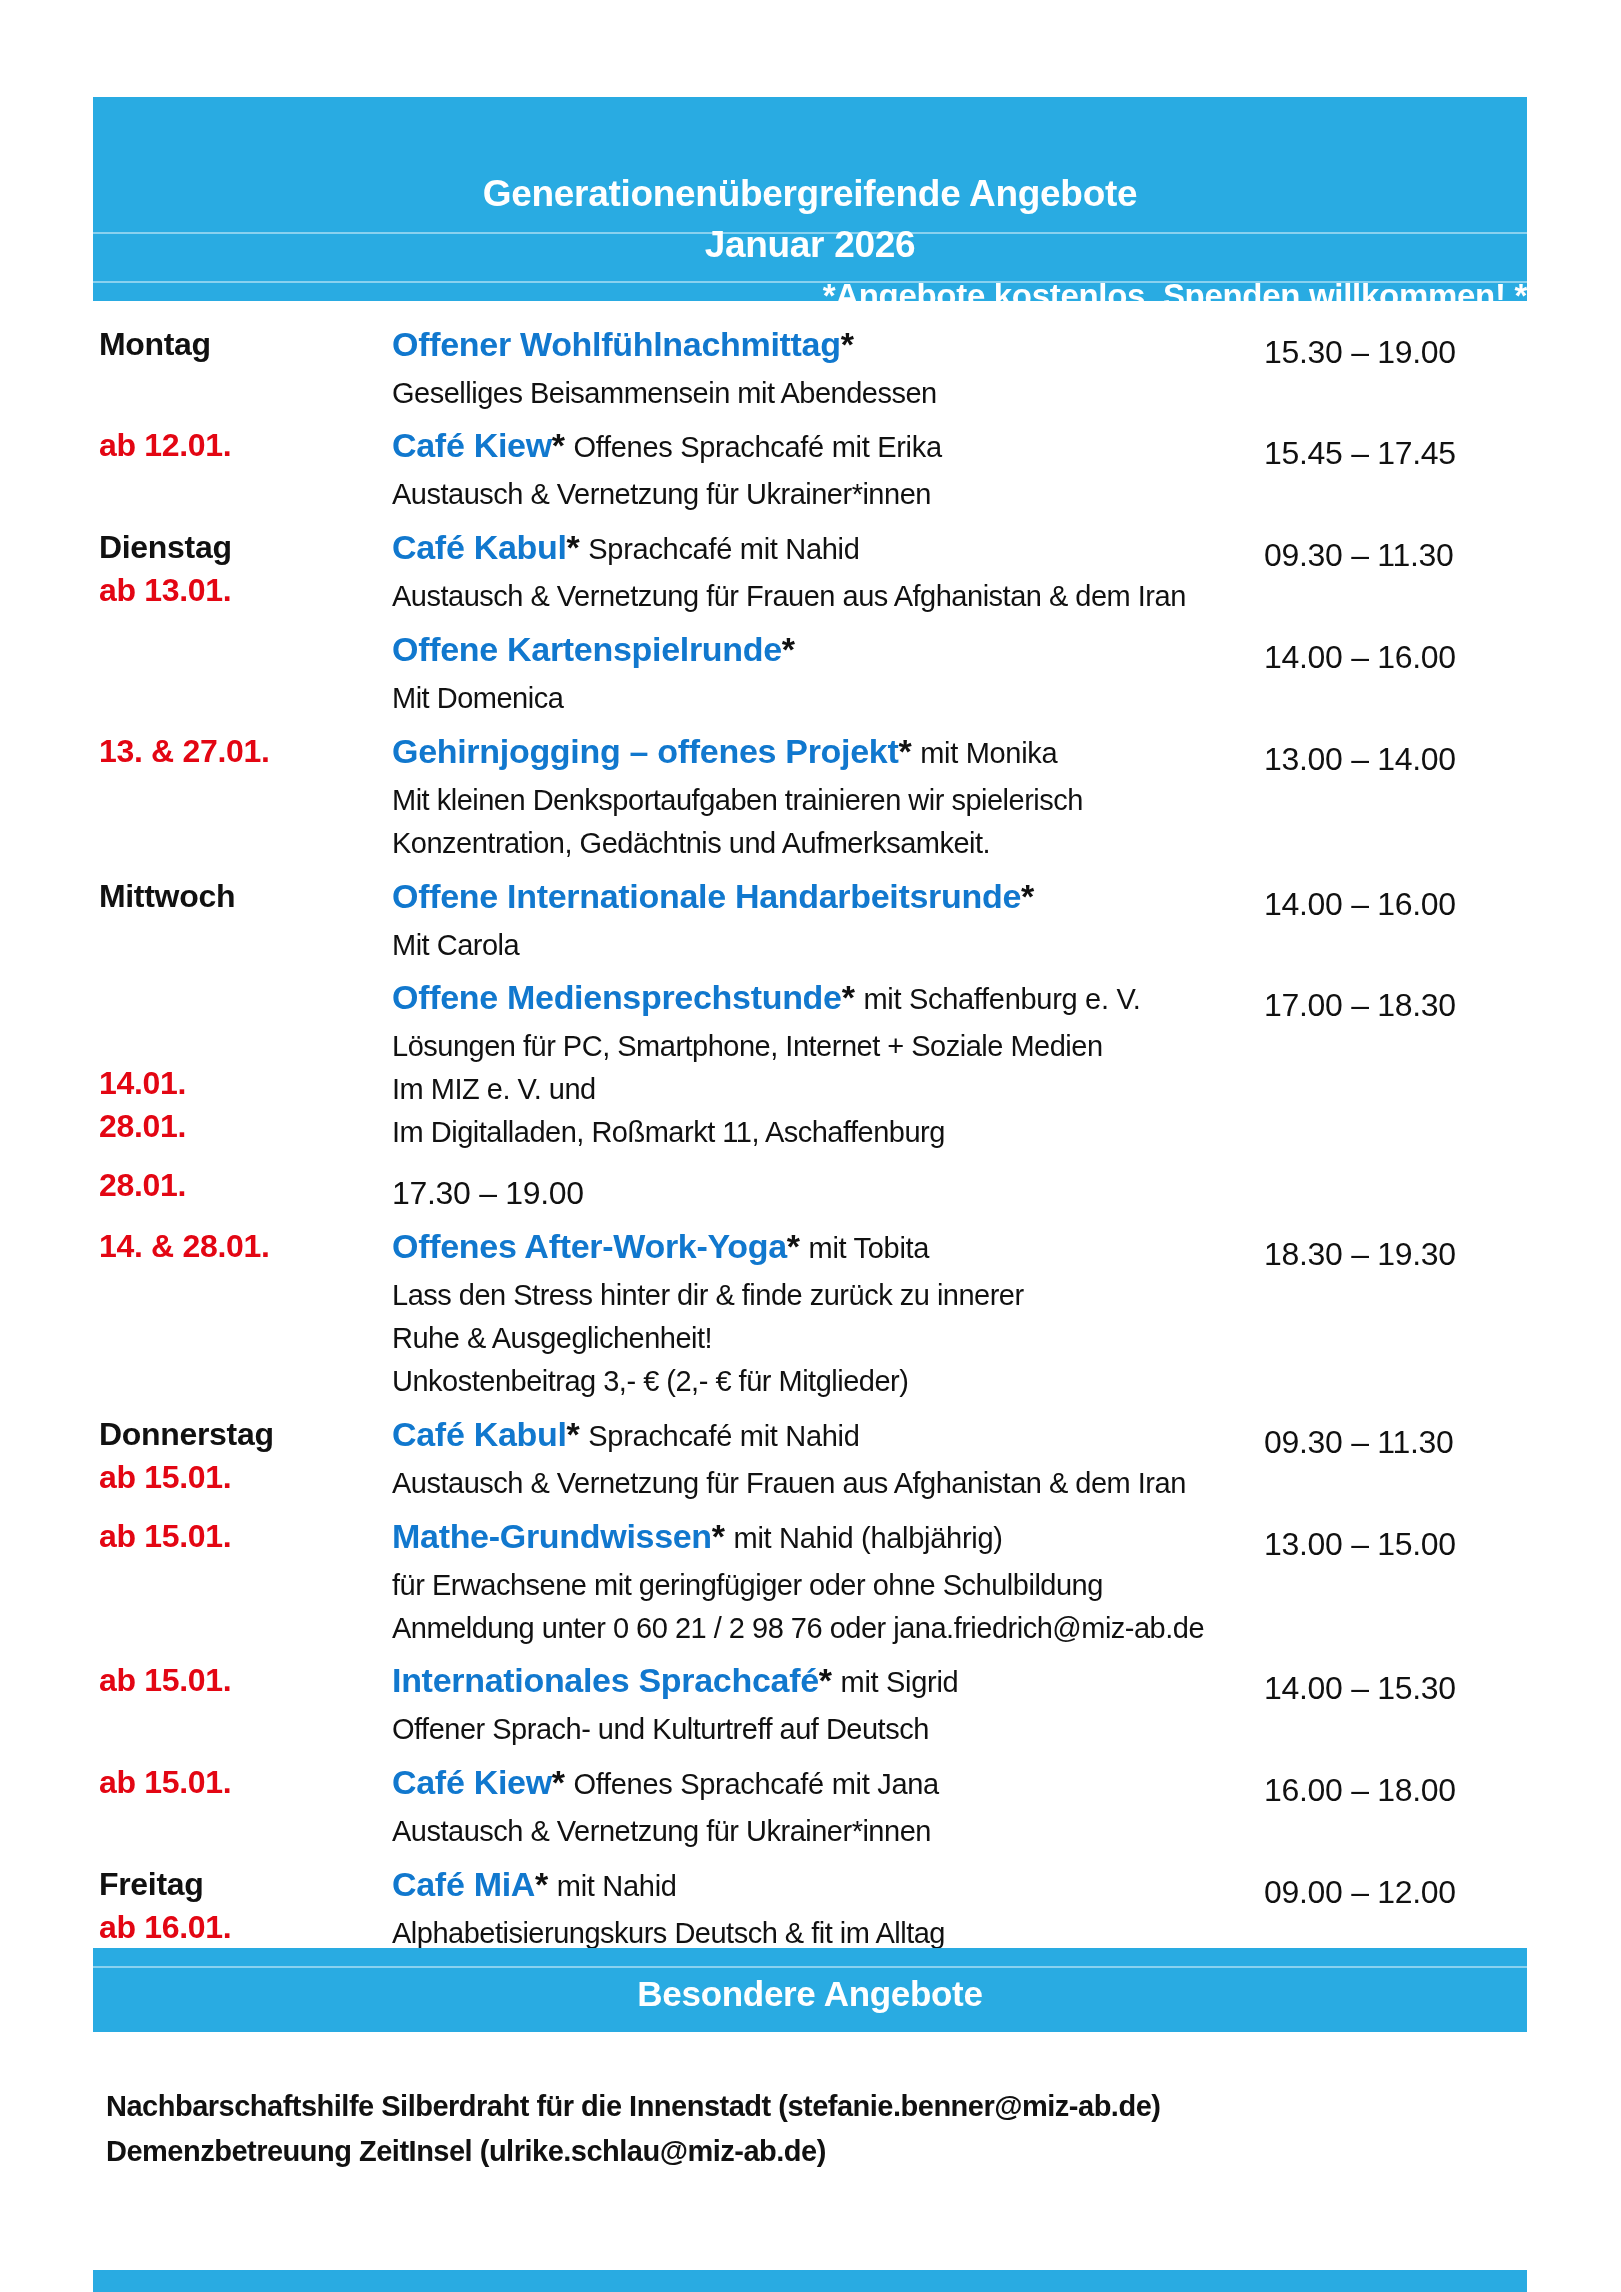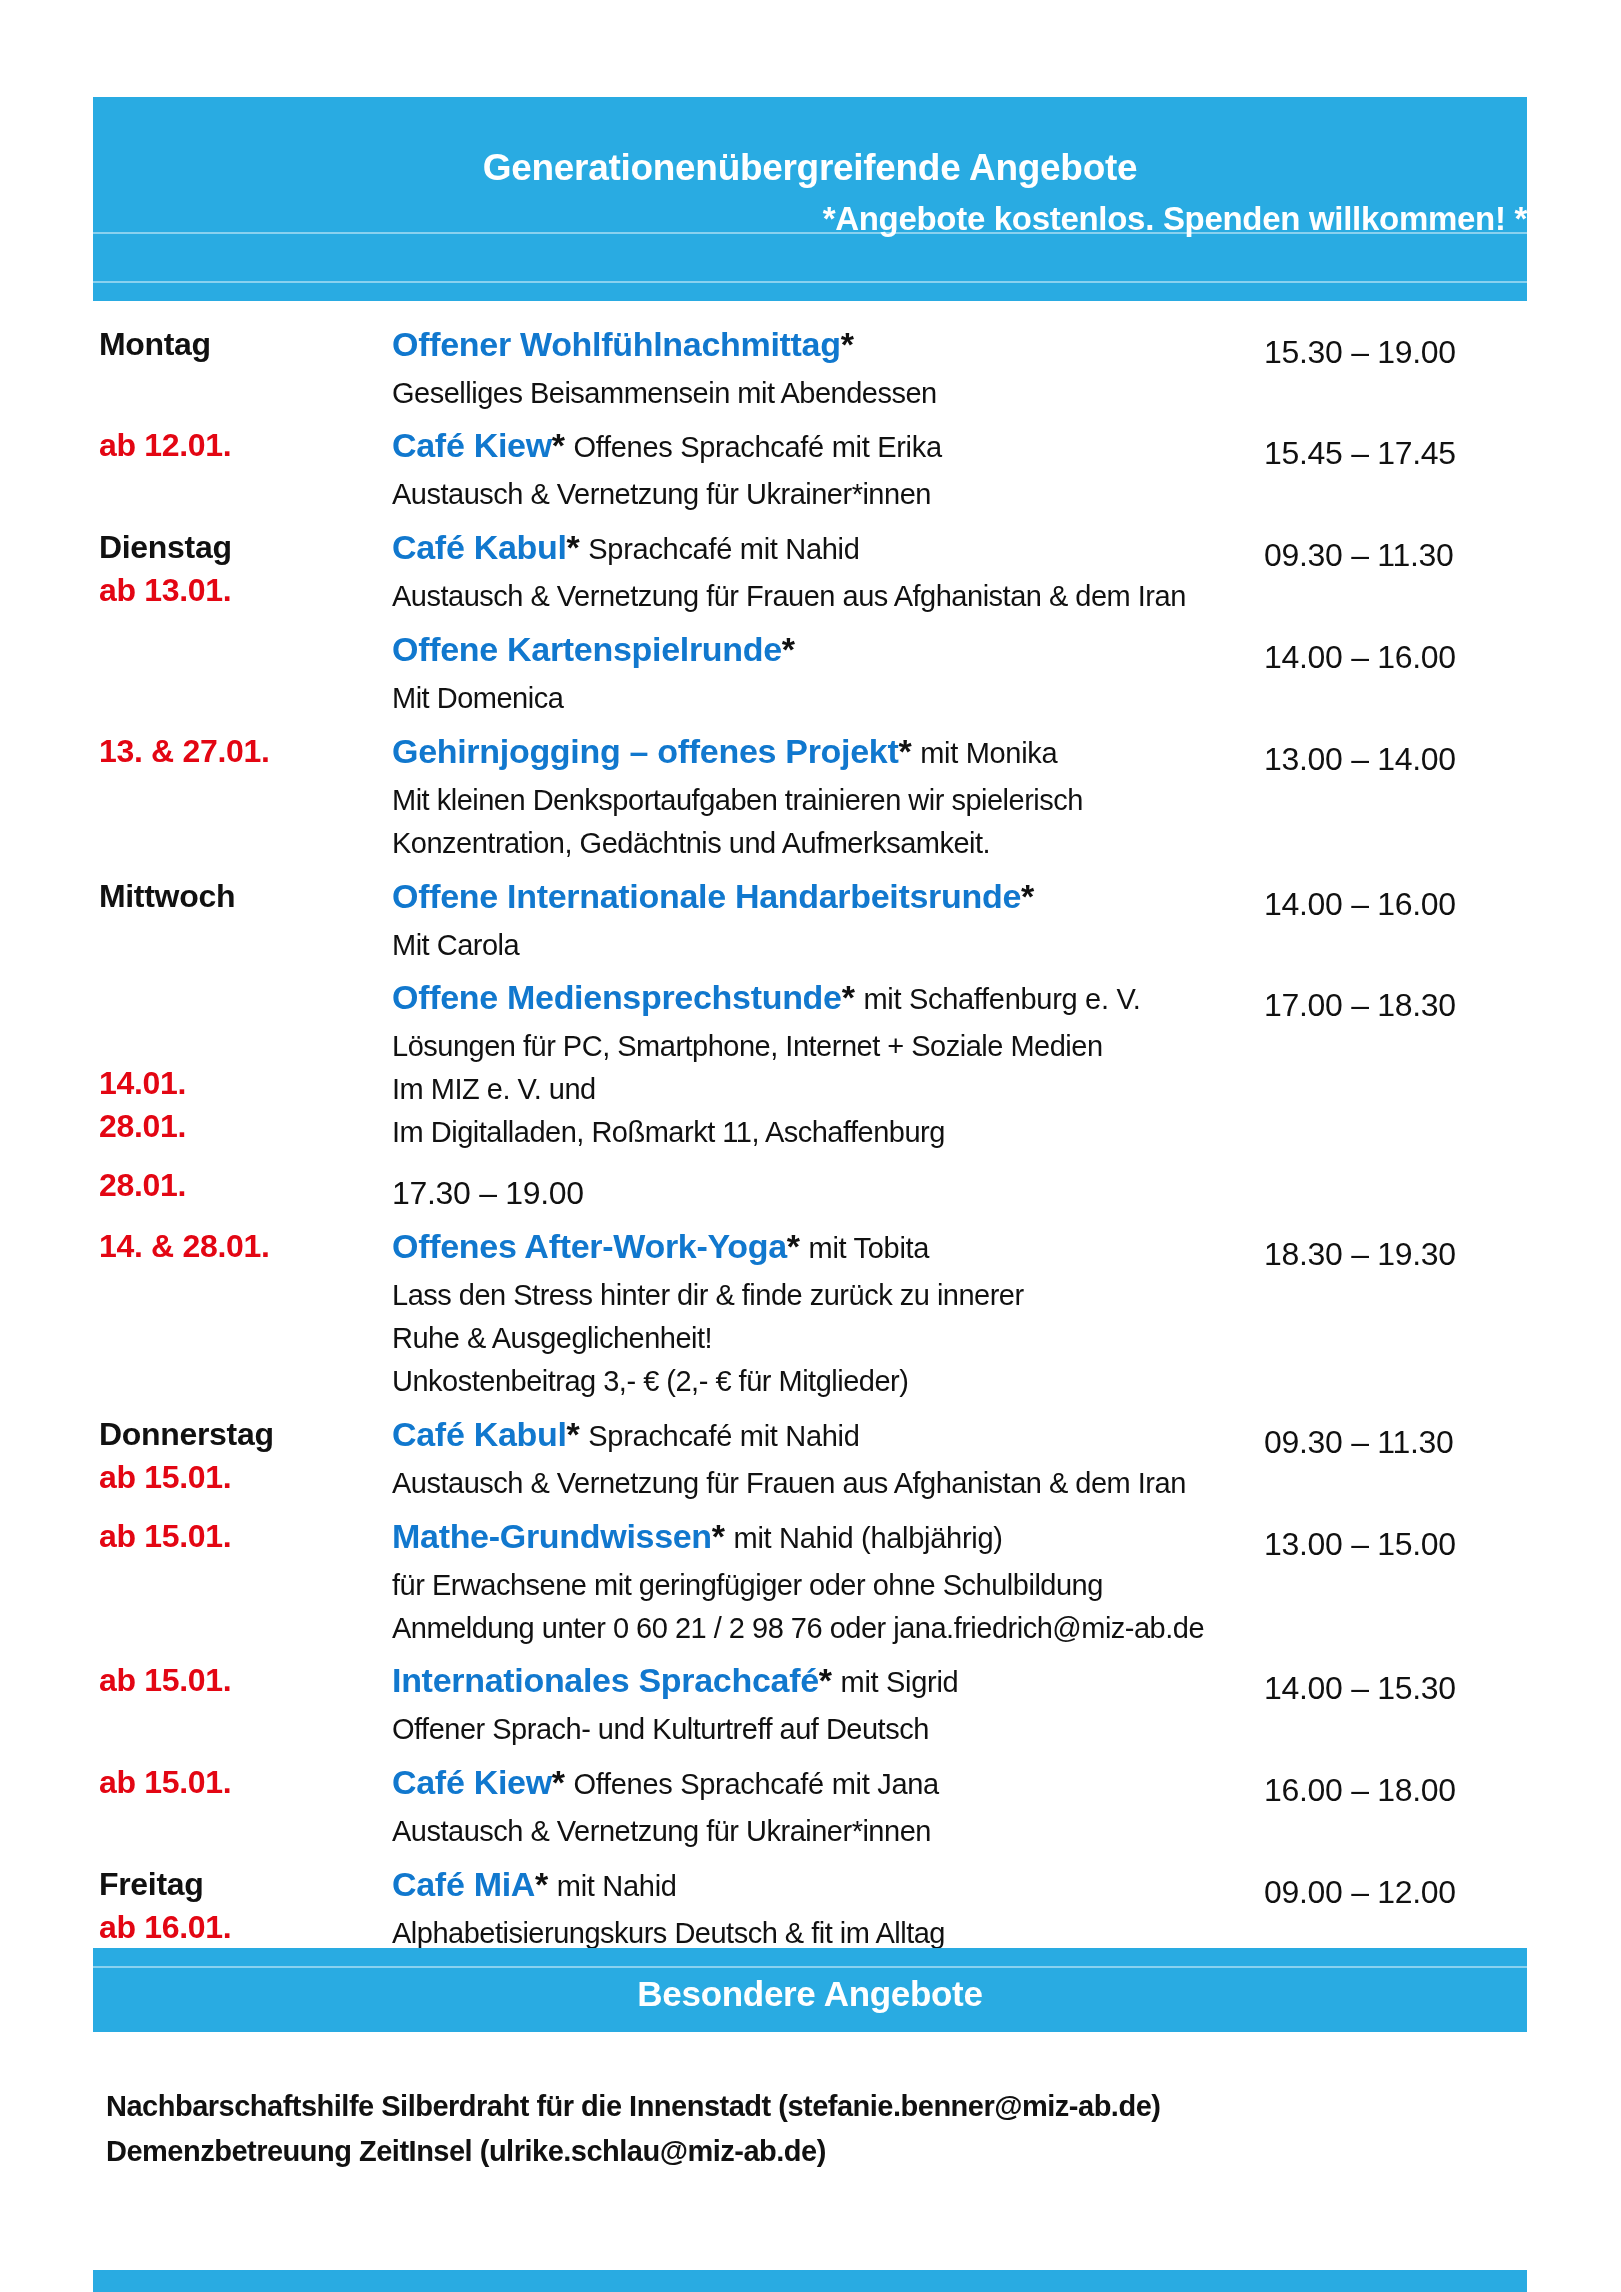--- a/index.html
+++ b/index.html
@@ -11,21 +11,21 @@
   }
   .page{position:absolute;inset:0;}
   .banner{
     position:absolute;left:93px;width:1434px;background:var(--banner-blue,#29ABE2);
     color:#fff;text-align:center;font-weight:bold;
   }
   .banner .sep{position:absolute;left:0;right:0;height:2px;background:rgba(255,255,255,.45);}
   #header-banner{top:97px;height:204px;}
   #header-banner .hline{line-height:51px;font-size:37px;}
   #header-banner .hline.note{font-size:33px;text-align:right;}
-  #header-banner .inner{padding-top:45px;}
+  #header-banner .inner{padding-top:35px;margin-top:36px;}
   #special-banner{top:1948px;height:84px;}
   #special-banner .inner{padding-top:25.5px;font-size:35px;line-height:39px;}
   #bottom-strip{top:2270px;height:22.5px;}
 
   #schedule{position:absolute;left:93px;top:301px;width:1470px;padding-top:21.6px;}
   .row{display:flex;align-items:flex-start;margin-bottom:9.8px;}
   .col-left{width:299px;flex:0 0 299px;padding-left:5.9px;box-sizing:border-box;}
   .col-mid{width:872px;flex:0 0 872px;}
   .col-time{width:263px;flex:0 0 263px;font-size:32px;line-height:43px;white-space:nowrap;margin-top:8px;}
   .lline{line-height:43px;white-space:nowrap;min-height:43px;}
@@ -41,20 +41,21 @@
   #footer .fline{font-weight:bold;font-size:29px;line-height:45px;white-space:nowrap;letter-spacing:-0.5px;}
 </style>
 </head>
 <body style="--banner-blue: #29ABE2; --title-blue: #1178CE; --date-red: #E30613; --ink: #111111;">
 
 <div class="page">
 
   <div class="banner" id="header-banner">
     <div class="inner">
       <div class="hline">Generationenübergreifende Angebote</div>
+      <div class="hline">Januar 2026</div>
       <div class="hline note">*Angebote kostenlos. Spenden willkommen! *</div>
     </div>
     <div class="sep" style="top:135px;"></div>
     <div class="sep" style="top:184px;"></div>
   </div>
 
   <div id="schedule">
       <div class="row">
         <div class="col-left">
           <div class="lline day">Montag</div>

